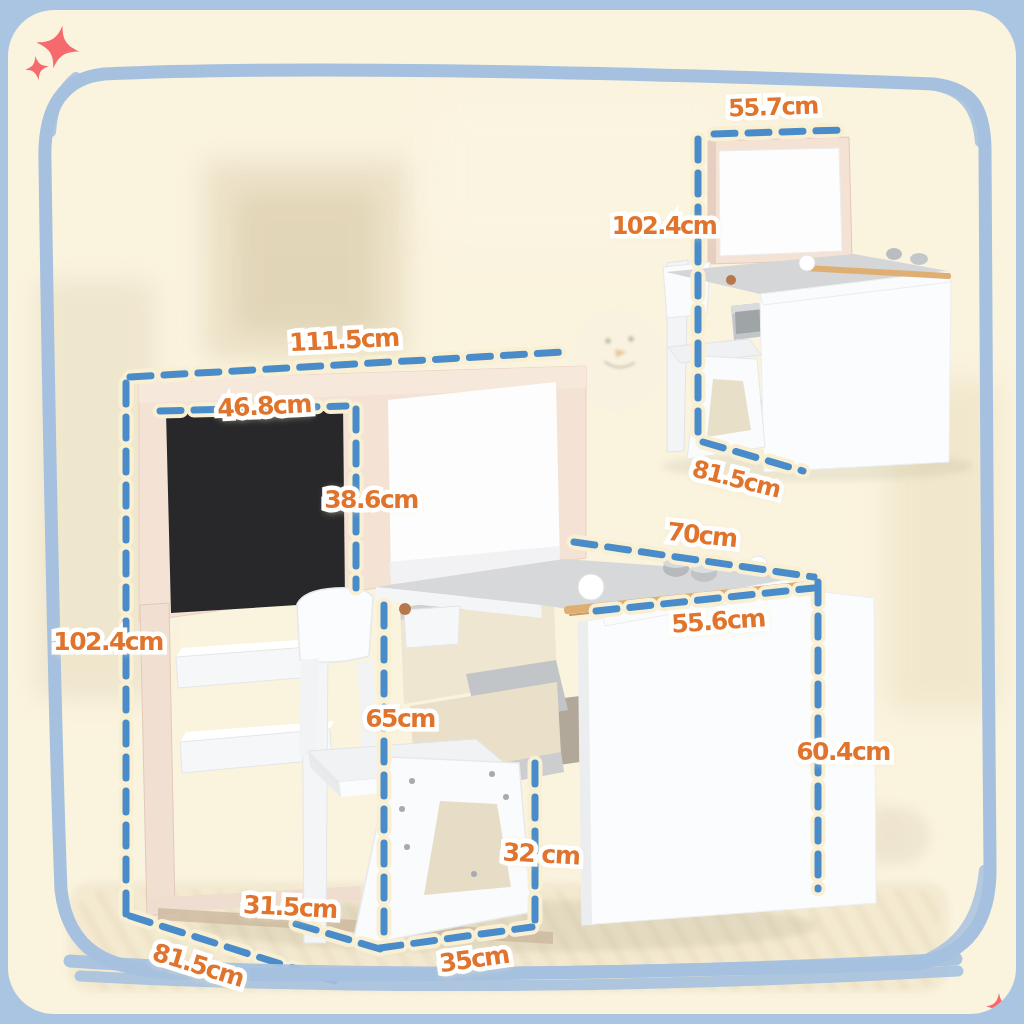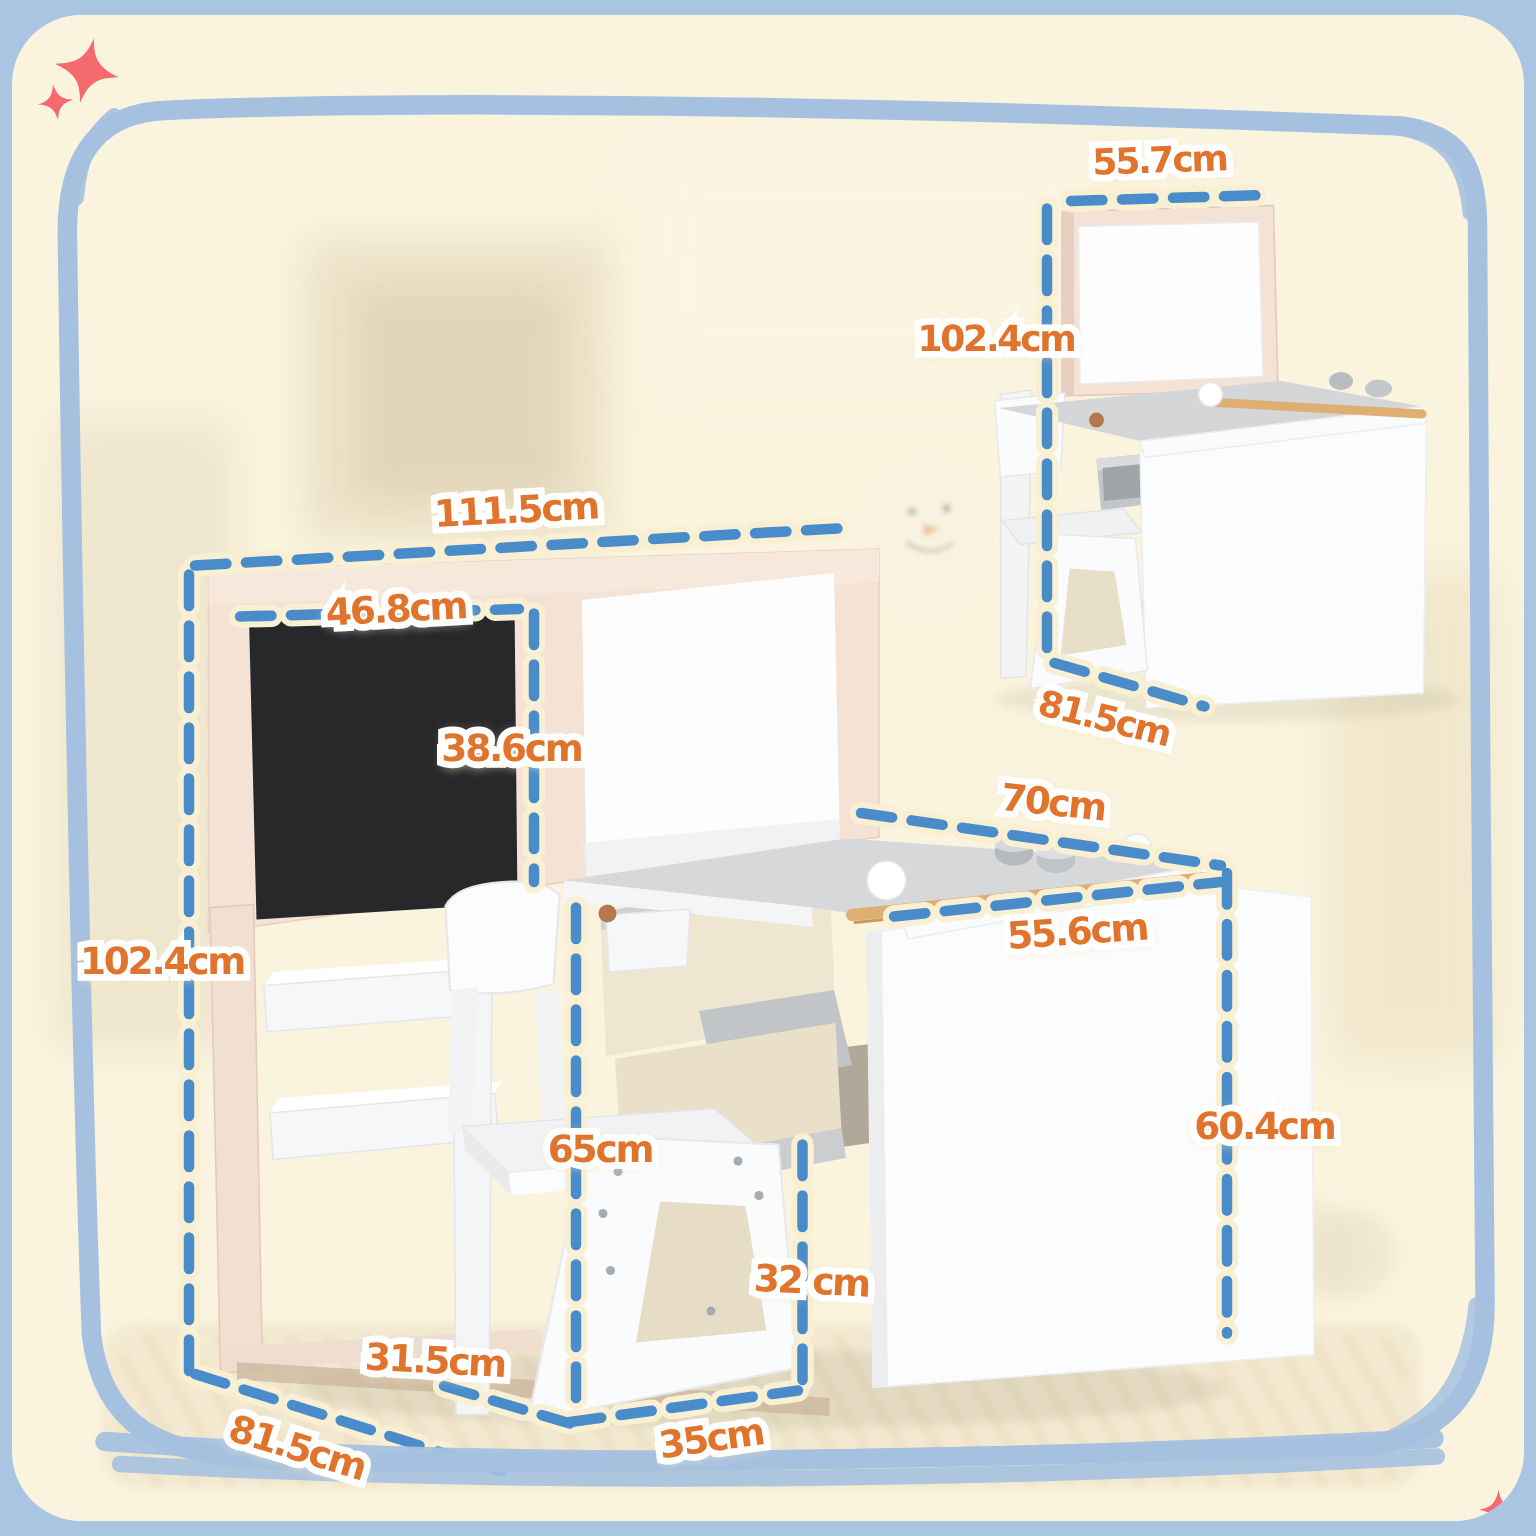--- a/index.html
+++ b/index.html
@@ -202,26 +202,26 @@
 
       <g fill="#f56a6c">
         <path transform="rotate(12 50 37)" d="M50,15 C52.8,29 57.5,33.7 72,37 C57.5,40.3 52.8,45 50,59 C47.2,45 42.5,40.3 28,37 C42.5,33.7 47.2,29 50,15 Z"></path>
         <path transform="rotate(-8 29 58)" d="M29,46 C30.6,54 33.3,56.7 41,58 C33.3,59.3 30.6,62 29,70 C27.4,62 24.7,59.3 17,58 C24.7,56.7 27.4,54 29,46 Z"></path>
         <path d="M991,983 C992.7,992 995.7,995 1004,996.5 C995.7,998 992.7,1001 991,1010 C989.3,1001 986.3,998 978,996.5 C986.3,995 989.3,992 991,983 Z"></path>
       </g>
     </svg>
 
     <div class="dim" style="left:336px;top:330px;--r:-3deg" data-text="111.5cm">111.5cm</div>
     <div class="dim" style="left:256px;top:396px;--r:-3deg" data-text="46.8cm">46.8cm</div>
-    <div class="dim" style="left:333px;top:489px" data-text="38.6cm">38.6cm</div>
+    <div class="dim" style="left:363px;top:489px" data-text="38.6cm">38.6cm</div>
     <div class="dim" style="left:100px;top:631px" data-text="102.4cm">102.4cm</div>
     <div class="dim" style="left:694px;top:525px;--r:6deg" data-text="70cm">70cm</div>
     <div class="dim" style="left:710px;top:611px;--r:-4deg" data-text="55.6cm">55.6cm</div>
     <div class="dim" style="left:835px;top:741px" data-text="60.4cm">60.4cm</div>
-    <div class="dim" style="left:392px;top:756px" data-text="65cm">65cm</div>
+    <div class="dim" style="left:392px;top:708px" data-text="65cm">65cm</div>
     <div class="dim" style="left:533px;top:844px;--r:3deg" data-text="32 cm">32 cm</div>
     <div class="dim" style="left:282px;top:897px;--r:3deg" data-text="31.5cm">31.5cm</div>
     <div class="dim" style="left:190px;top:955px;--r:17deg" data-text="81.5cm">81.5cm</div>
     <div class="dim" style="left:466px;top:949px;--r:-8deg" data-text="35cm">35cm</div>
     <div class="dim small" style="left:765px;top:97px;--r:-2deg" data-text="55.7cm">55.7cm</div>
     <div class="dim small" style="left:656px;top:216px" data-text="102.4cm">102.4cm</div>
     <div class="dim small" style="left:728px;top:469px;--r:14deg" data-text="81.5cm">81.5cm</div>
   </div>
 </div>
 

